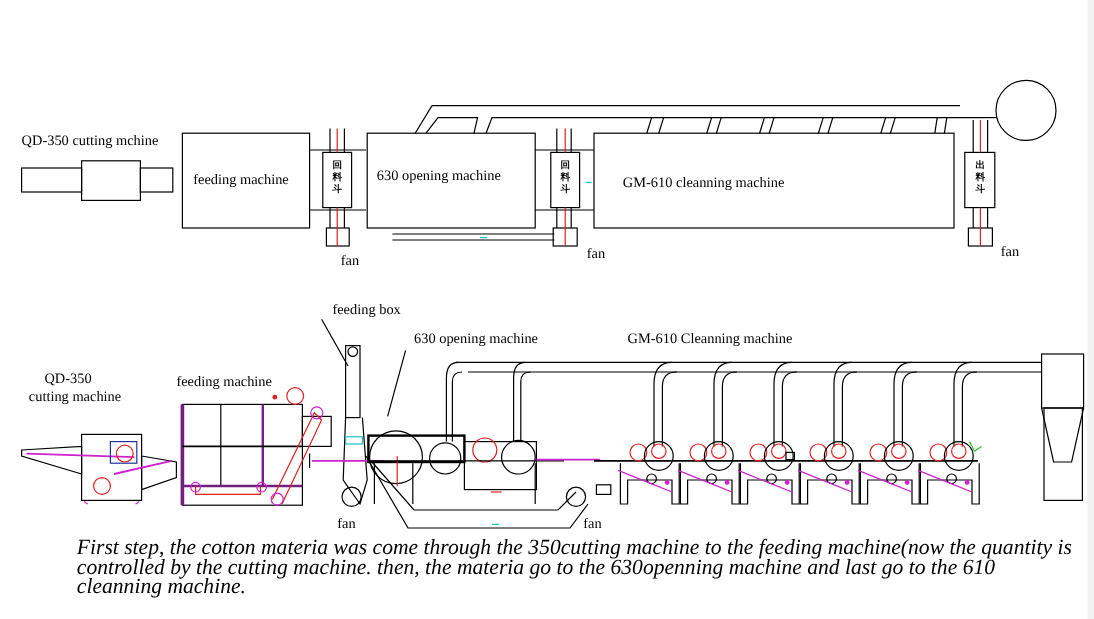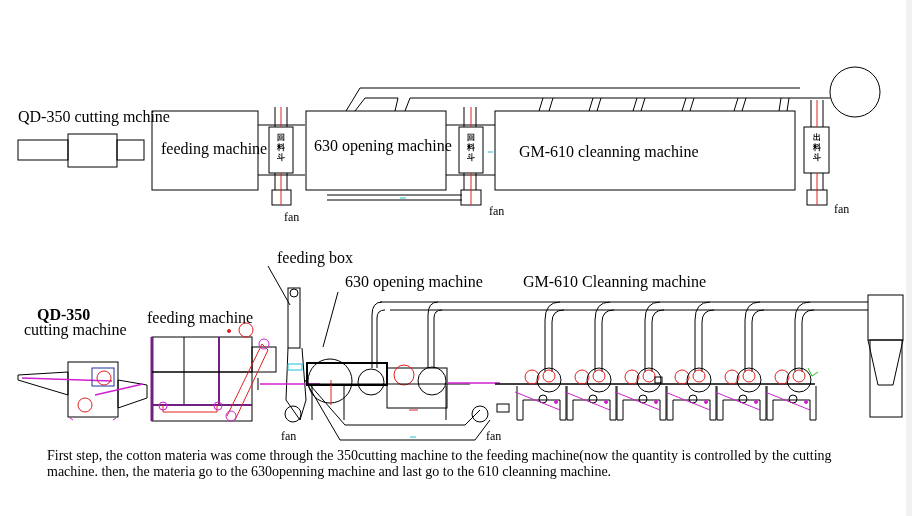--- a/index.html
+++ b/index.html
@@ -1,19 +1,19 @@
 <!DOCTYPE html>
 <html><head>
 <meta charset="utf-8">
 <style>
   html, body { margin:0; padding:0; background:#ffffff; }
   body { width:912px; height:516px; position:relative; overflow:hidden; font-family:"Liberation Serif", serif; color:#000; }
   #diagram { position:absolute; left:0; top:0; }
-  .lbl { position:absolute; font-size:16px; white-space:nowrap; line-height:14px; }
-  .caption { position:absolute; left:47px; top:448px; width:830px; font-size:14px; line-height:16px; }
+  .lbl { position:absolute; font-size:12px; white-space:nowrap; line-height:14px; }
+  .caption { position:absolute; left:64px; top:448px; width:830px; font-size:18px; line-height:16px;font-style:italic; }
   .fan-lbl { font-size:12px; }
   .hanzi { position:absolute; font-size:8px; line-height:10px; text-align:center; width:12px; font-family:"DejaVu Sans", sans-serif; font-weight:bold; }
   .rightedge { position:absolute; right:0; top:0; width:6px; height:516px; background:#f2f2f2; }
 </style>
 </head>
 <body>
 
 <svg id="diagram" width="912" height="516" viewBox="0 0 912 516" xmlns="http://www.w3.org/2000/svg" fill="none" stroke="#000" stroke-width="1">
 
   <g>
@@ -270,21 +270,21 @@
   <div>回</div>
   <div>料</div>
   <div>斗</div>
 </div>
 <div class="hanzi" style="left:811px;top:133px;">
   <div>出</div>
   <div>料</div>
   <div>斗</div>
 </div>
 
-<div class="lbl" style="left:37px;top:308px;font-weight:bold;">QD-350</div>
+<div class="lbl" style="left:37px;top:308px;">QD-350</div>
 <div class="lbl" style="left:24px;top:323px;">cutting machine</div>
 <div class="lbl" style="left:147px;top:311px;">feeding machine</div>
 <div class="lbl" style="left:238px;top:251px;margin-left:39px;">feeding box</div>
 <div class="lbl" style="left:345px;top:275px;">630 opening machine</div>
 <div class="lbl" style="left:523px;top:275px;">GM-610 Cleanning machine</div>
 <div class="lbl fan-lbl" style="left:281px;top:429px;">fan</div>
 <div class="lbl fan-lbl" style="left:486px;top:429px;">fan</div>
 
 <div class="caption">First step, the cotton materia was come through the 350cutting machine to the feeding machine(now the quantity is controlled by the cutting machine. then, the materia go to the 630openning machine and last go to the 610 cleanning machine.</div>
 <div class="rightedge"></div>

